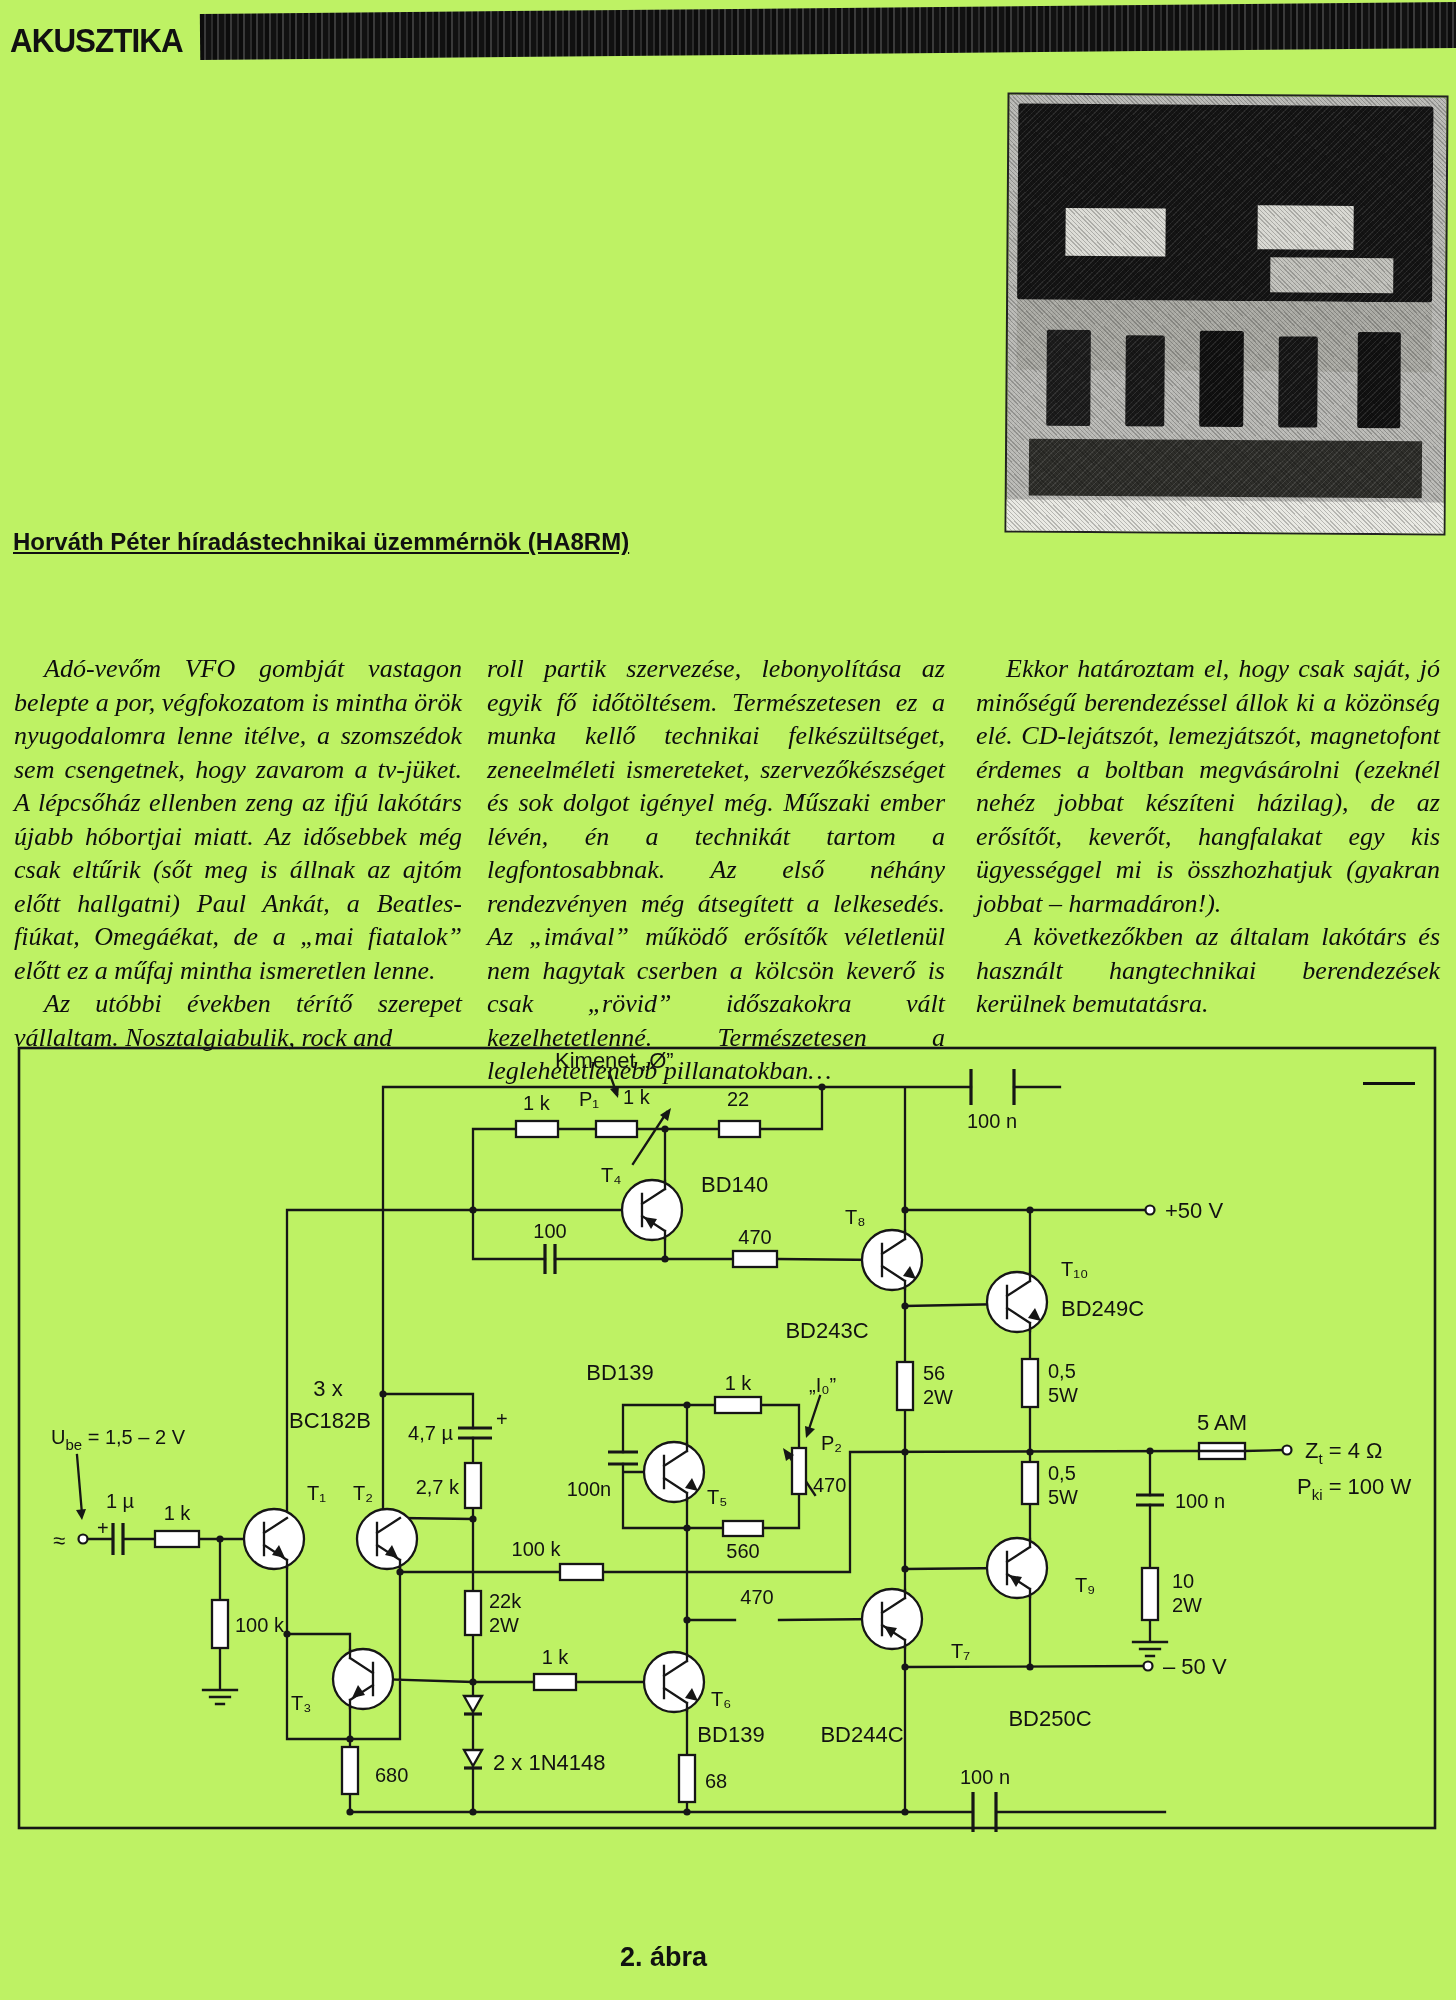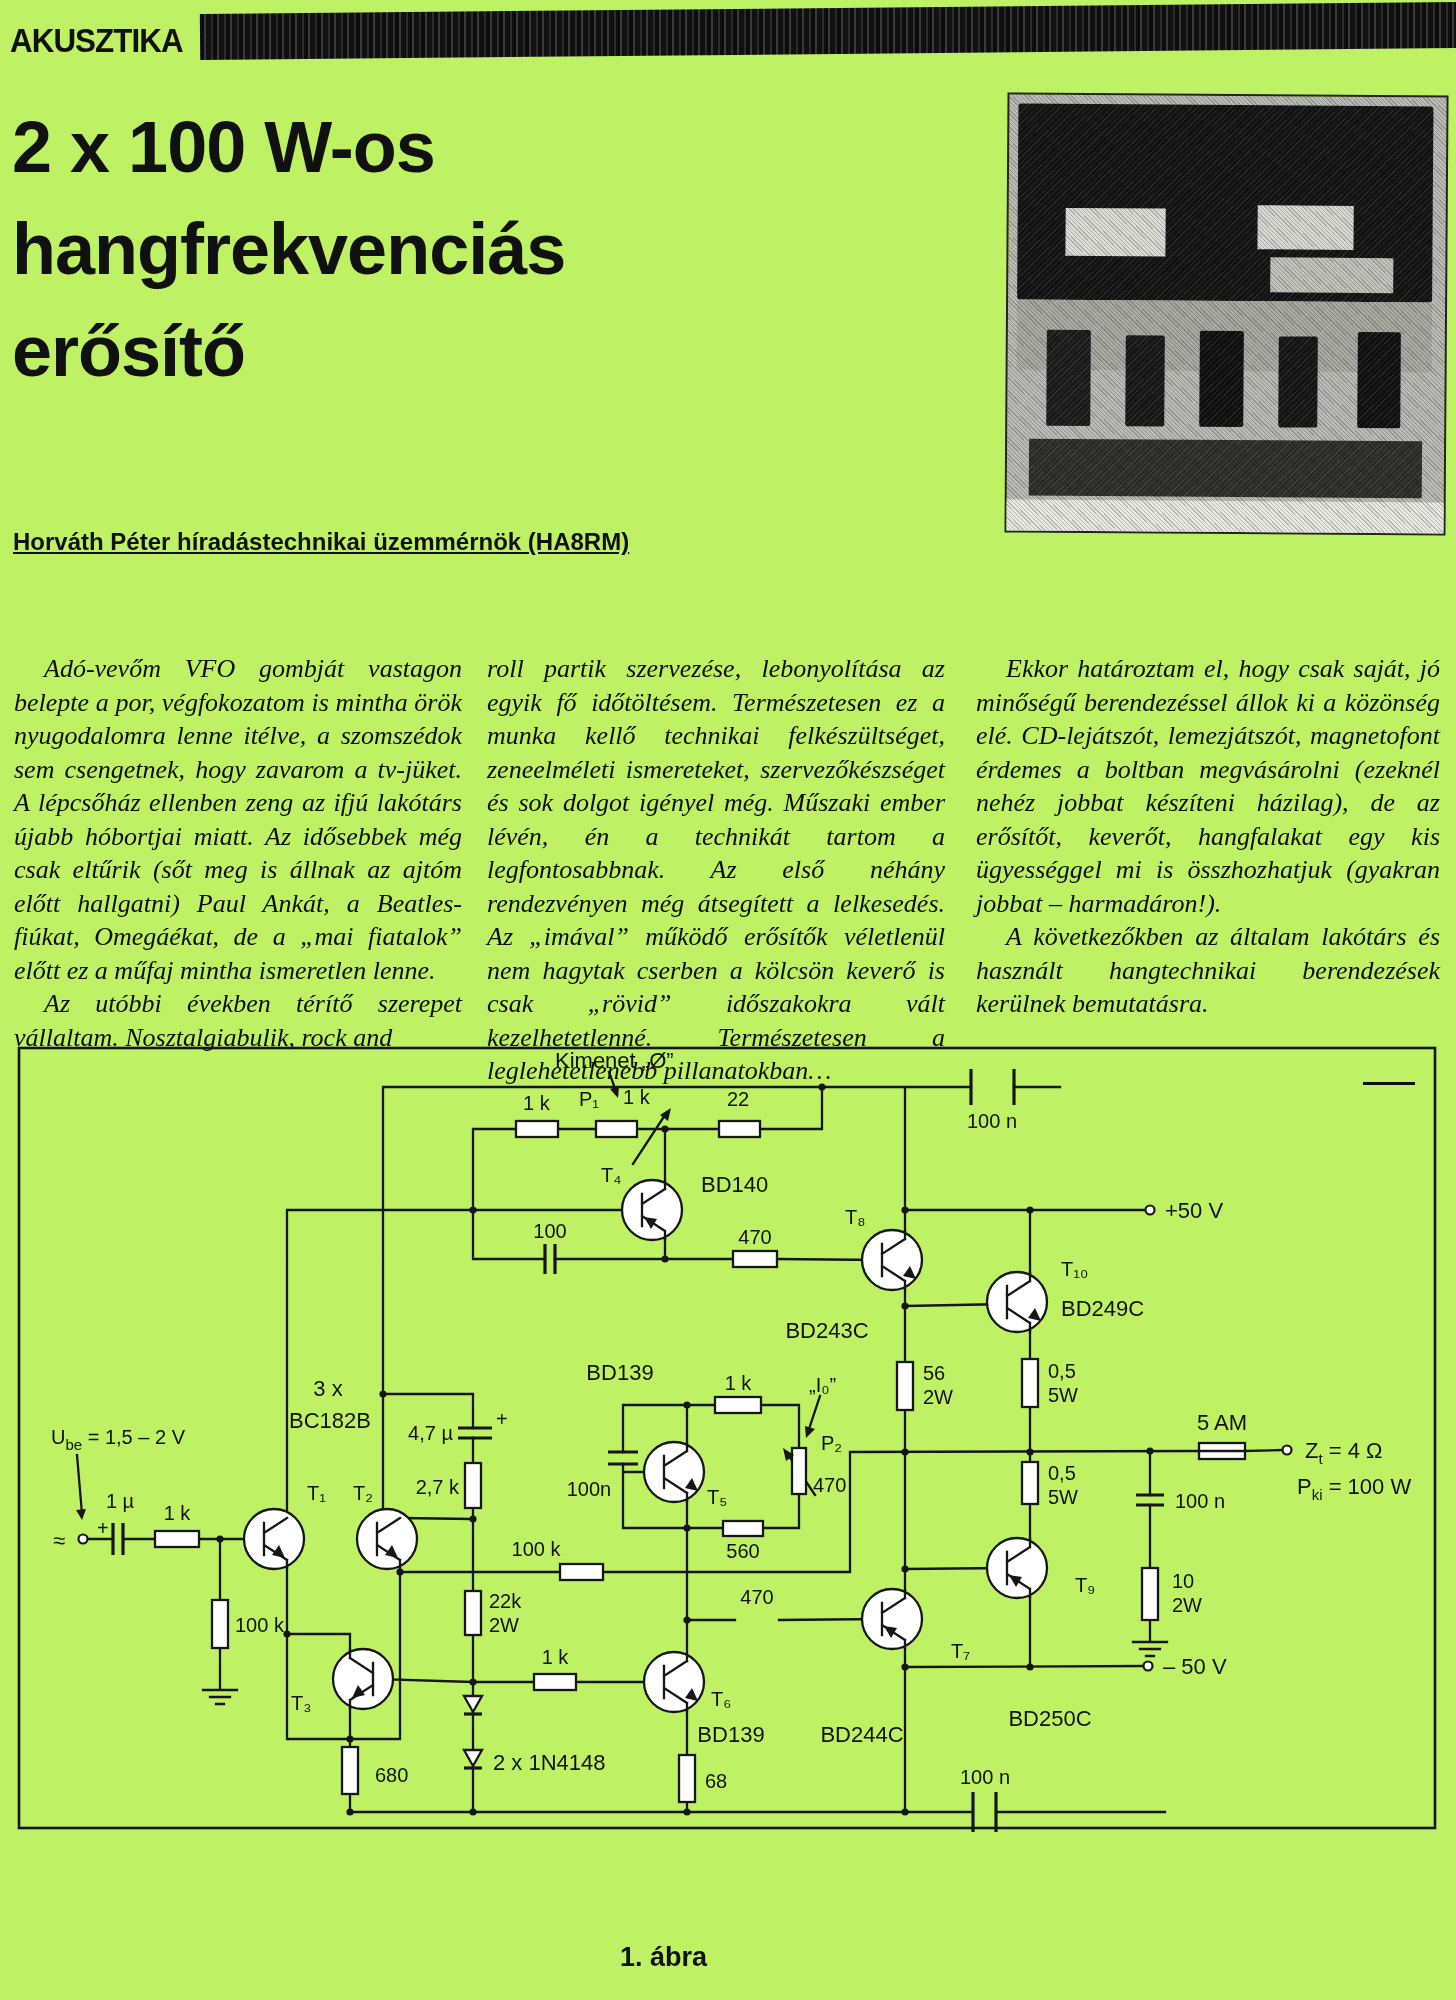--- a/index.html
+++ b/index.html
@@ -48,25 +48,20 @@
   #caption{position:absolute;left:620px;top:1942px;font-weight:bold;font-size:27px;}
 </style>
 </head>
 <body>
 
 <div id="page">
 
   <div id="masthead">AKUSZTIKA</div>
   <div id="headband"></div>
 
-  <div id="title">
-    <div>2 x 100 W-os</div>
-    <div>hangfrekvenciás</div>
-    <div>erősítő</div>
-  </div>
 
   <div id="photo">
     <div class="blob" style="left:2%;top:2%;width:95%;height:45%;background:#141414;border-radius:3px;"></div>
     <div class="blob" style="left:13%;top:26%;width:23%;height:11%;background:#dcdcd6;"></div>
     <div class="blob" style="left:57%;top:25%;width:22%;height:10%;background:#d8d8d2;"></div>
     <div class="blob" style="left:60%;top:37%;width:28%;height:8%;background:#c2c2bc;"></div>
     <div class="blob" style="left:2%;top:47%;width:95%;height:16%;background:#a9a9a3;"></div>
     <div class="blob" style="left:9%;top:54%;width:10%;height:22%;background:#1c1c1c;border-radius:2px;"></div>
     <div class="blob" style="left:27%;top:55%;width:9%;height:21%;background:#181818;border-radius:2px;"></div>
     <div class="blob" style="left:44%;top:54%;width:10%;height:22%;background:#101010;border-radius:2px;"></div>
@@ -331,15 +326,15 @@
     <text class="lbl" text-anchor="middle" x="574" y="454">100n</text>
     <text class="lbl" text-anchor="middle" x="723" y="348">1 k</text>
     <text class="lbl" x="794" y="350">„I₀”</text>
     <text class="lbl" x="806" y="408">P₂</text>
     <text class="lbl" x="798" y="450">470</text>
     <text class="lbl" text-anchor="middle" x="728" y="516">560</text>
     <text class="lbl" text-anchor="middle" x="970" y="742">100 n</text>
   </svg>
   </div>
 
-  <div id="caption">1. ábra</div>
+  <div id="caption">2. ábra</div>
 
 </div>
 
 </body></html>

